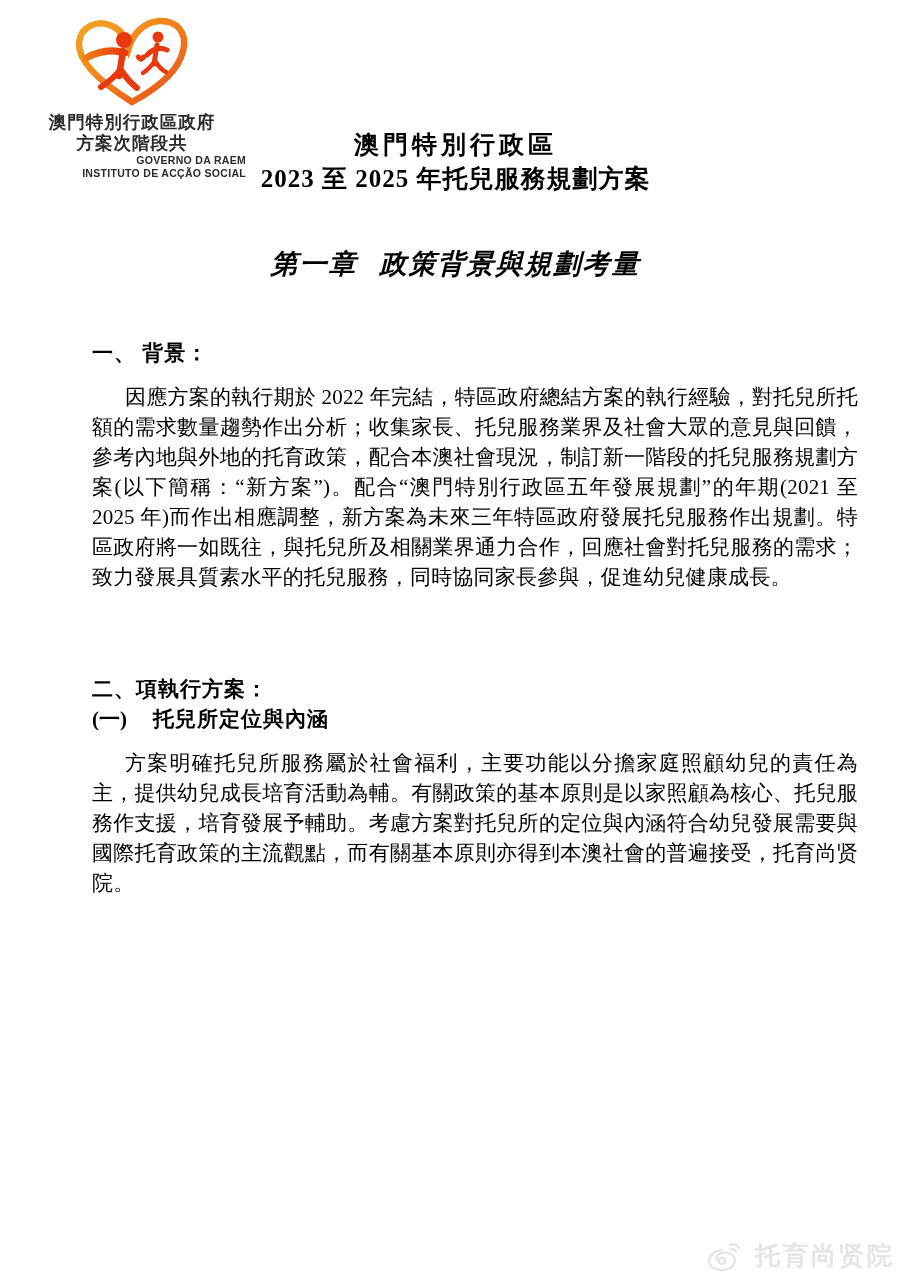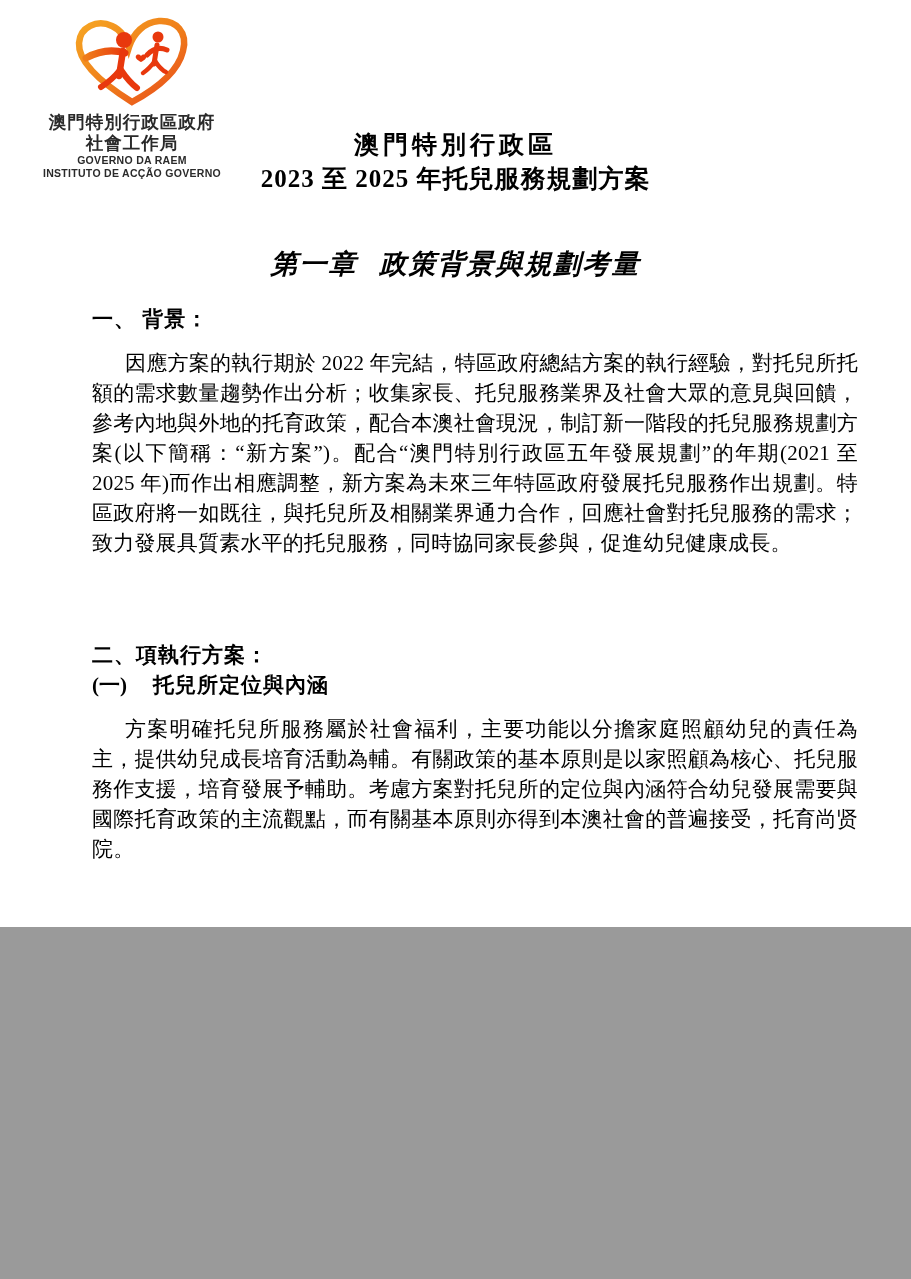--- a/index.html
+++ b/index.html
@@ -1,55 +1,55 @@
 <!DOCTYPE html>
 <html lang="zh-Hant"><head>
 <meta charset="utf-8">
 <style>
   * { margin: 0; padding: 0; box-sizing: border-box; }
   html, body { background: #9a9a9a; }
   .page {
     position: relative;
     width: 911px;
-    height: 927px;
+    height: 1279px;
     margin: 0 auto;
     background: #ffffff;
     overflow: hidden;
     font-family: "Liberation Serif", "DejaVu Serif", serif;
     color: #000;
   }
 
   
   .header { position: relative; height: 210px; }
 
   .logo-block { position: absolute; left: 18px; top: 10px; width: 228px; }
   .logo-heart { display: block; margin: 4px auto 2px auto; }
   .agency-cn {
     font-family: "Liberation Sans", "DejaVu Sans", sans-serif;
     font-weight: bold; font-size: 17.5px; line-height: 21px;
     text-align: center; color: #2a2a2a; letter-spacing: 1px;
   }
   .agency-pt {
     font-family: "Liberation Sans", "DejaVu Sans", sans-serif;
     font-weight: bold; font-size: 10.5px; line-height: 13px;
-    text-align: center; color: #2a2a2a; letter-spacing: 0.3px;
+    text-align: right; color: #2a2a2a; letter-spacing: 0.3px;
   }
 
   .title-block { position: absolute; left: 0; right: 0; top: 128px; text-align: center; }
   .title-line1 { font-size: 25px; font-weight: bold; line-height: 34px; letter-spacing: 4px; }
   .title-line2 { font-size: 25px; font-weight: bold; line-height: 34px; letter-spacing: 1px; }
 
   
   .chapter-heading { margin-top: 38px; text-align: center; font-size: 27px; font-weight: bold; line-height: 32px; letter-spacing: 2px; font-style: italic; }
   .chapter-heading .part2 { margin-left: 22px; }
 
   
   .body-text { margin-left: 92px; margin-right: 53px; }
   .section-heading { font-size: 21px; font-weight: bold; line-height: 30px; letter-spacing: 1px; }
-  .section-heading.first { margin-top: 24px; }
+  .section-heading.first { margin-top: 58px; }
   .section-heading.second { margin-top: 82px; }
   .sub-heading { font-size: 21px; font-weight: bold; line-height: 30px; }
   .sub-heading .sub-text { margin-left: 26px; letter-spacing: 1px; }
   p.para {
     margin-top: 14px;
     font-size: 21px;
     line-height: 30px;
     text-align: justify;
     text-indent: 33px;
     letter-spacing: 0.2px;
@@ -104,23 +104,23 @@
 
         <circle cx="92" cy="23" r="5.5" fill="#e8380d"></circle>
         <path d="M81,41 Q90,31 101,36" fill="none" stroke="#e8380d" stroke-width="5" stroke-linecap="round"></path>
         <path d="M91,31 L88,50" fill="none" stroke="#e8380d" stroke-width="5" stroke-linecap="round"></path>
         <path d="M89,47 Q83,55 77,59" fill="none" stroke="#e8380d" stroke-width="4.5" stroke-linecap="round"></path>
         <path d="M89,47 Q95,56 100,58" fill="none" stroke="#e8380d" stroke-width="4.5" stroke-linecap="round"></path>
 
         <path d="M75,42 c-2.5,-3.5 -7,-0.5 -4.5,2.7 c1.3,1.7 4.5,3.3 4.5,3.3 c0,0 3.2,-1.6 4.5,-3.3 c2.5,-3.2 -2,-6.2 -4.5,-2.7 z" fill="#e8380d"></path>
       </svg>
       <div class="agency-cn">澳門特別行政區政府</div>
-      <div class="agency-cn">社會工作局</div>
+      <div class="agency-cn">方案次階段共</div>
       <div class="agency-pt">GOVERNO DA RAEM</div>
-      <div class="agency-pt">INSTITUTO DE ACÇÃO GOVERNO</div>
+      <div class="agency-pt">INSTITUTO DE ACÇÃO SOCIAL</div>
     </div>
 
     <div class="title-block">
       <div class="title-line1">澳門特別行政區</div>
       <div class="title-line2">2023 至 2025 年托兒服務規劃方案</div>
     </div>
 
   </div>
 
   <div class="chapter-heading">

